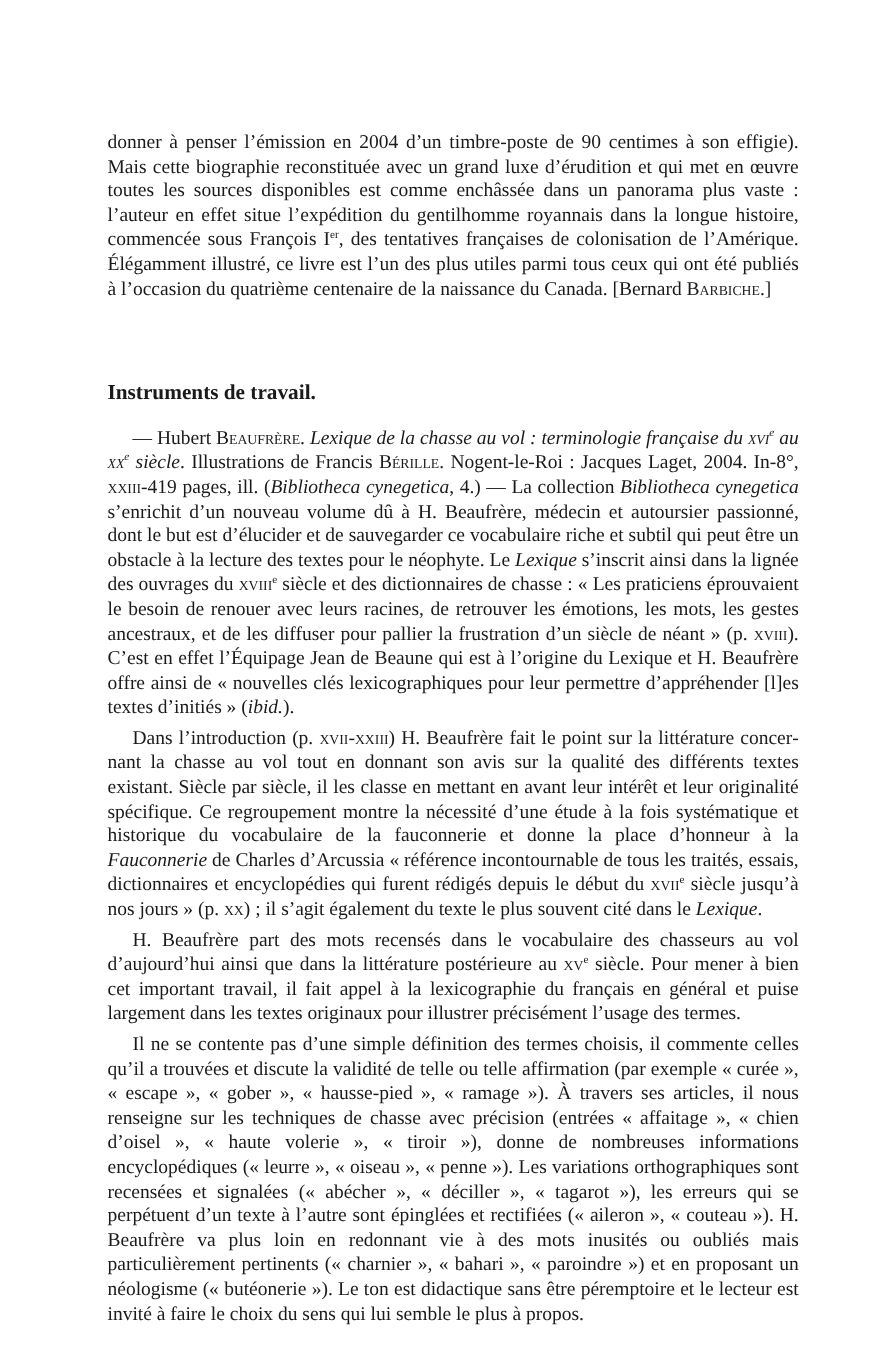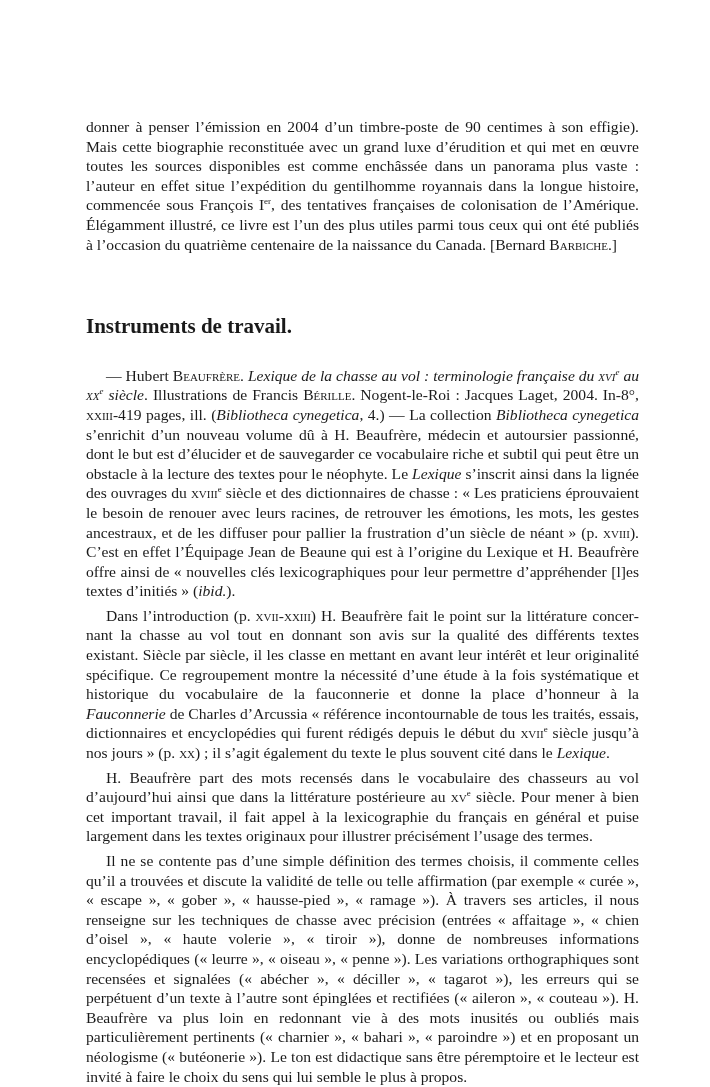--- a/index.html
+++ b/index.html
@@ -7,26 +7,26 @@
          font-family: "DejaVu Serif", "Liberation Serif", serif; color: #1a1a1a; }
   .page { position: absolute; left: 86px; top: 94px; width: 553px; }
   .running-head { display: flex; justify-content: space-between; align-items: baseline;
                   font-family: "Liberation Serif", serif; font-size: 15.5px; height: 26px; }
   .rh-left { font-style: italic; }
   .rh-left .yr { font-style: normal; }
   .rh-center { font-size: 12.5px; letter-spacing: 1px; }
   .rh-right { font-size: 16px; }
   p { margin: 0; font-family: "Liberation Serif", serif; font-size: 15.6px; line-height: 19.6px;
       text-align: justify; hyphens: manual; }
-  .first { margin-top: 23px; }
+  .first { margin-top: 10px; }
   .indent { text-indent: 20px; }
   .gap { margin-top: 5px; }
-  h2 { font-family: "Liberation Serif", serif; font-weight: bold; font-size: 21px;
+  h2 { font-family: "Liberation Serif", serif; font-weight: bold; font-size: 17px;
        margin: 63px 0 0 0; line-height: 19.6px; }
-  .entry { margin-top: 29px; }
+  .entry { margin-top: 17px; }
   .sc { font-variant: small-caps; }
   i { font-style: italic; }
   sup { font-size: 9px; line-height: 0; vertical-align: 6px; }
 </style>
 </head>
 <body>
 
 <div class="page">
 
   <p class="first"><span>donner à penser l’émission en 2004 d’un timbre-poste de 90 centimes à son effigie). Mais cette biographie reconstituée avec un grand luxe d’érudition et qui met en œuvre toutes les sources disponibles est comme enchâssée dans un panorama plus vaste : l’auteur en effet situe l’expédition du gentilhomme royannais dans la longue histoire, commencée sous François I</span><sup>er</sup><span>, des tentatives françaises de colonisation de l’Amérique. Élégamment illustré, ce livre est l’un des plus utiles parmi tous ceux qui ont été publiés à l’occasion du quatrième centenaire de la naissance du Canada. [Bernard </span><span class="sc">Barbiche</span><span>.]</span></p>

